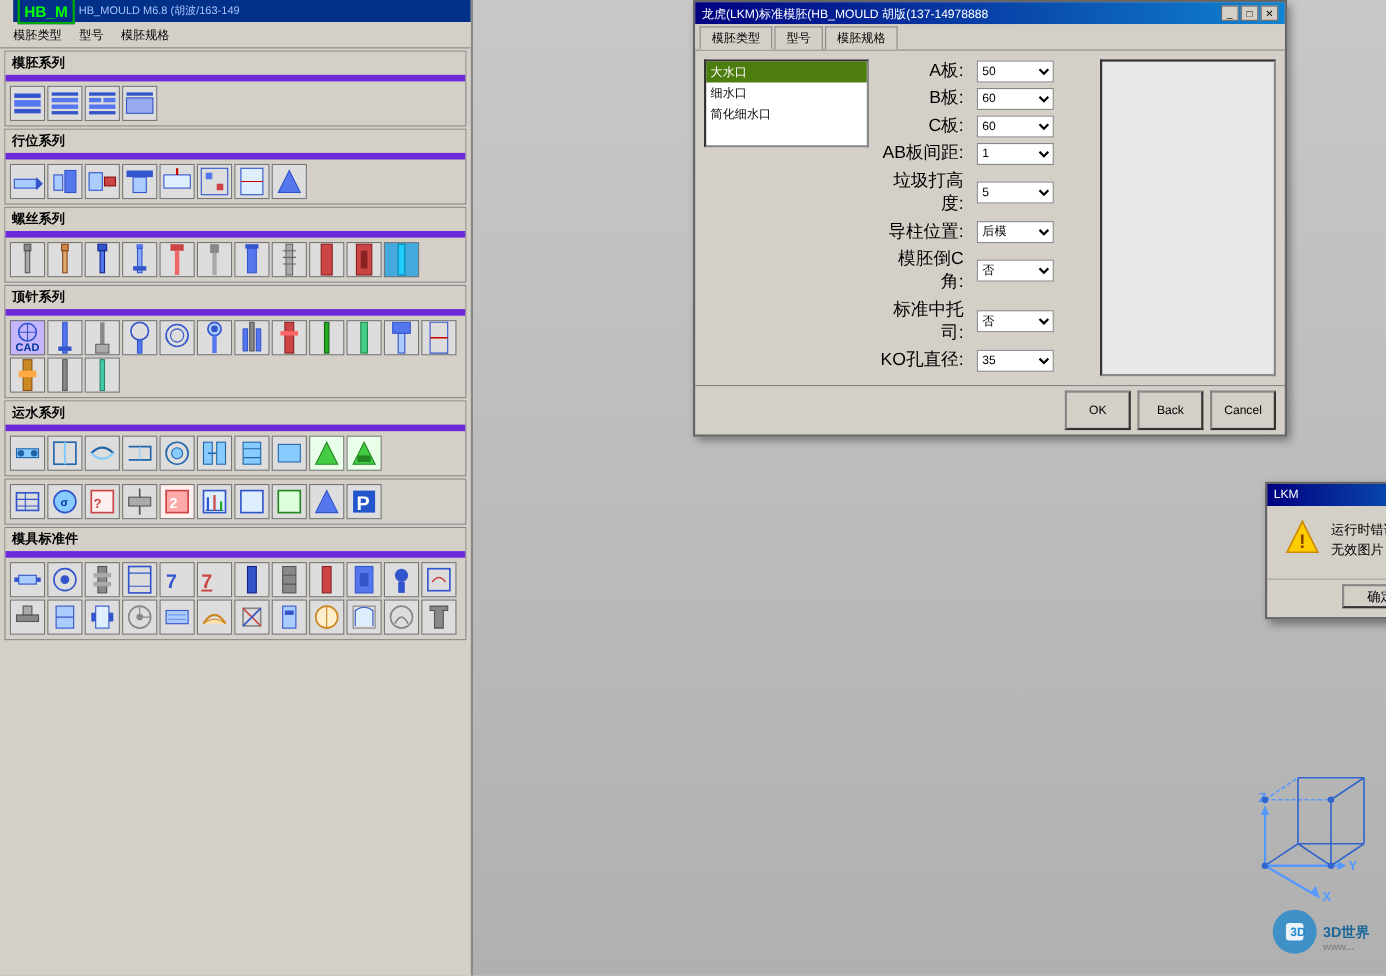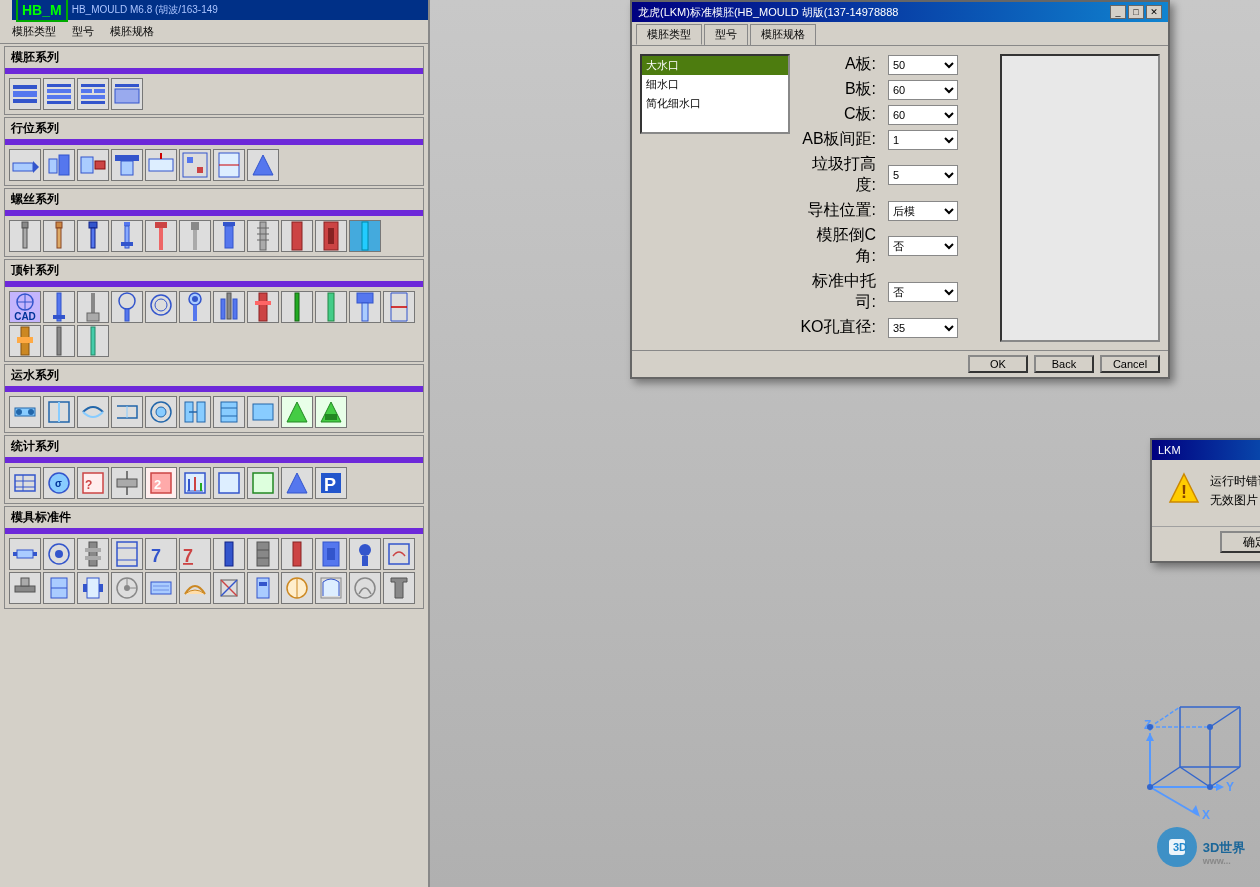--- a/index.html
+++ b/index.html
@@ -307,21 +307,21 @@
     .dialog-footer {
       display: flex;
       justify-content: flex-end;
       padding: 4px 8px;
       gap: 6px;
       border-top: 1px solid #888;
     }
 
     .dialog-btn {
       width: 60px;
-      height: 18px;
+      height: 36px;
       background: #d4d0c8;
       border: 2px outset #888;
       font-size: 11px;
       cursor: pointer;
       display: flex;
       align-items: center;
       justify-content: center;
     }
 
     
@@ -743,21 +743,20 @@
         <div class="si" style="background:#e8ffe8;">
           <svg width="28" height="28" viewBox="0 0 28 28">
               <polygon points="4,24 14,4 24,24" fill="#44cc44" stroke="#228822" stroke-width="1"></polygon>
               <rect x="8" y="16" width="12" height="6" fill="#228822"></rect>
             </svg>
         </div>
       </div>
     </div>
 
     <div class="section">
-      <div class="section-header">统计系列</div>
       <div class="section-items">
         <div class="si">
           <svg width="28" height="28" viewBox="0 0 28 28">
               <rect x="4" y="6" width="20" height="16" fill="none" stroke="#3355cc" stroke-width="1.5"></rect>
               <line x1="4" y1="12" x2="24" y2="12" stroke="#3355cc" stroke-width="1"></line>
               <line x1="4" y1="18" x2="24" y2="18" stroke="#3355cc" stroke-width="1"></line>
               <line x1="12" y1="6" x2="12" y2="22" stroke="#3355cc" stroke-width="1"></line>
             </svg>
         </div>
         <div class="si">

